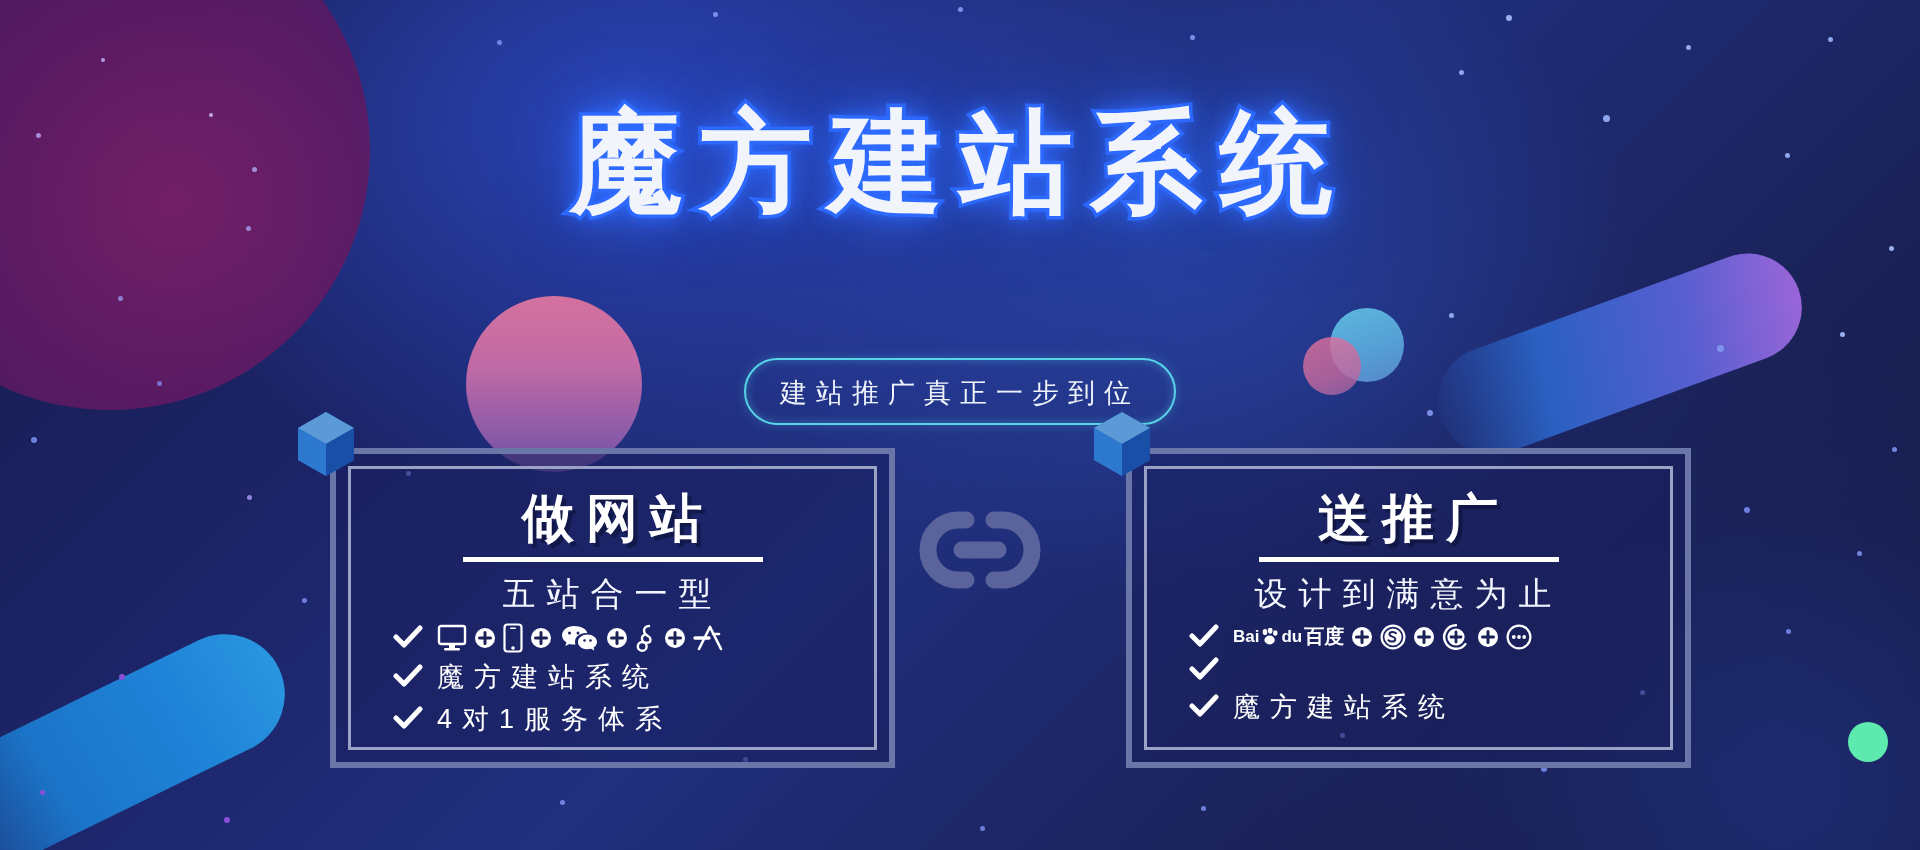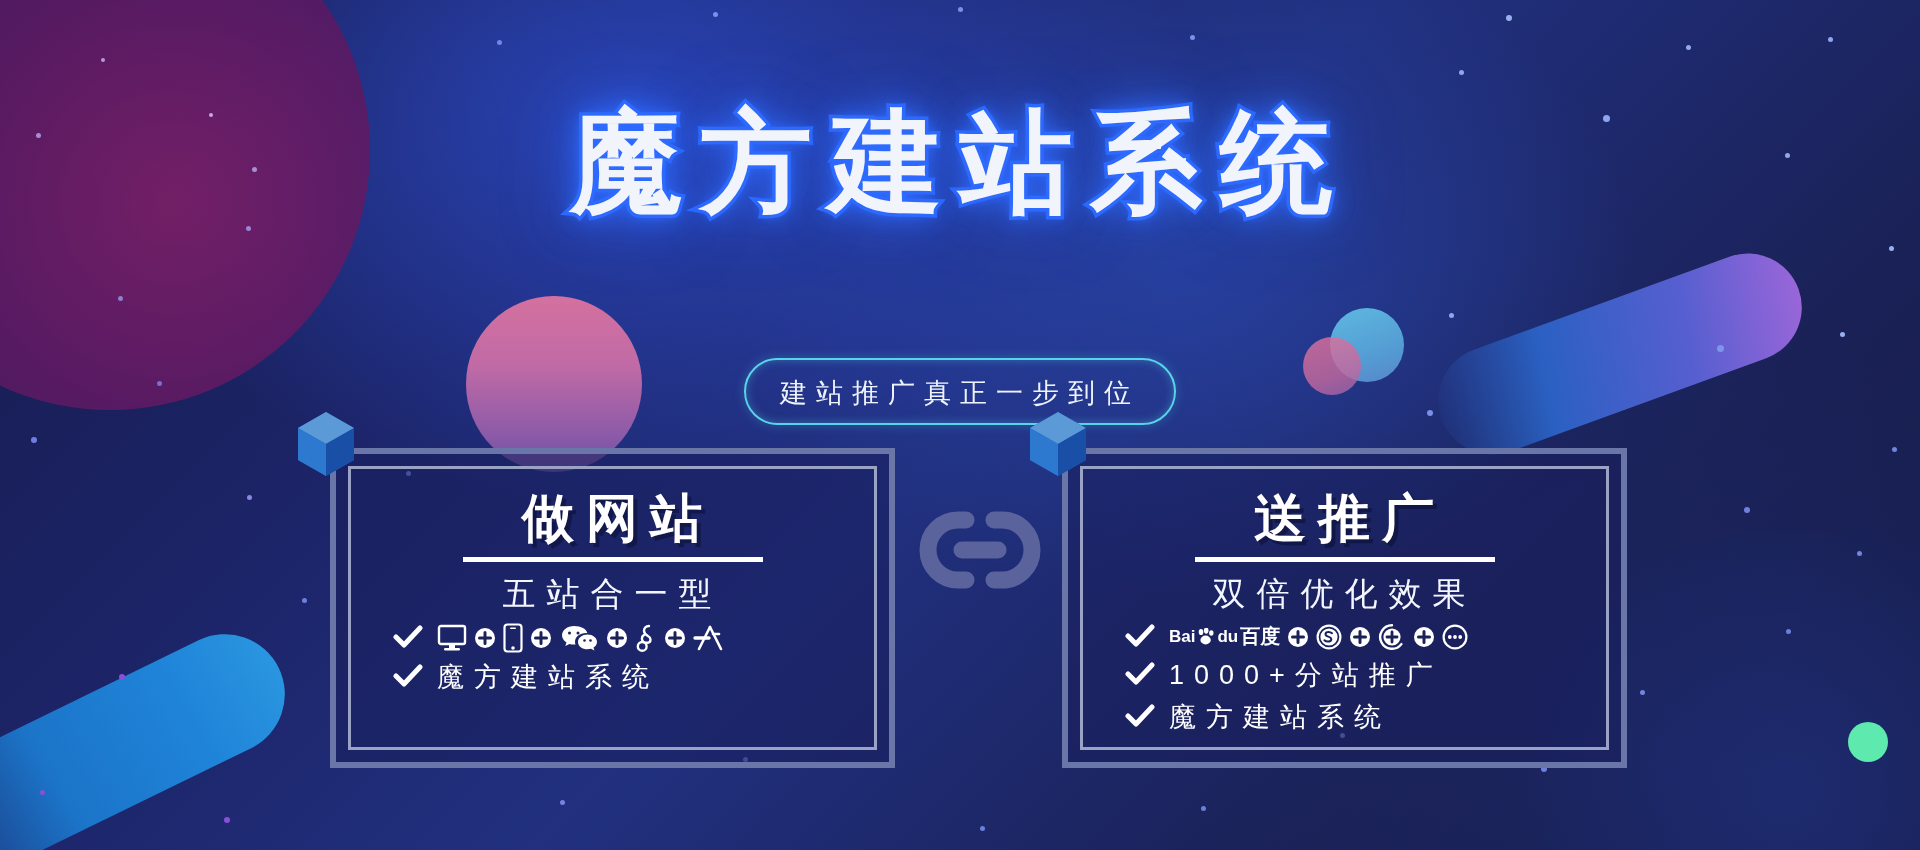--- a/index.html
+++ b/index.html
@@ -82,21 +82,21 @@
   }
 
   
   .panels{position:absolute;left:0;top:448px;width:100%;height:330px;}
   .panel{
     position:absolute;top:0;width:565px;height:320px;
     border:6px solid #6a76a8;
     background:rgba(26,31,92,.55);
   }
   .panel.left{left:330px;}
-  .panel.right{left:1062px;}
+  .panel.right{left:1126px;}
   .panel-inner{
     position:absolute;inset:12px;border:3px solid #9aa3c6;
     padding-top:6px;text-align:center;color:#ffffff;
   }
   .cube{
     position:absolute;left:-42px;top:-44px;width:64px;height:70px;pointer-events:none;
   }
   .panel-title{
     font-family:"DejaVu Sans","Liberation Sans",sans-serif;
     font-size:52px;font-weight:bold;letter-spacing:12px;line-height:1.15;
@@ -253,40 +253,46 @@
           </div>
         </div>
 
         <div class="feature">
           <svg class="check" width="30" height="26" viewBox="0 0 30 26">
             <path d="M3 12 L11 20 L27 3" stroke="#fff" stroke-width="5" fill="none" stroke-linecap="round" stroke-linejoin="round"></path>
           </svg>
           <span class="feature-text">魔方建站系统</span>
         </div>
 
+        <div class="feature">
+          <svg class="check" width="30" height="26" viewBox="0 0 30 26">
+            <path d="M3 12 L11 20 L27 3" stroke="#fff" stroke-width="5" fill="none" stroke-linecap="round" stroke-linejoin="round"></path>
+          </svg>
+          <span class="feature-text">4对1服务体系</span>
+        </div>
       </div>
     </div>
 
     <svg class="chain" viewBox="0 0 128 128">
       <path d="M50 30 H42 a30 30 0 0 0 0 60 h8" fill="none" stroke="#5a639c" stroke-width="17" stroke-linecap="round"></path>
       <path d="M78 30 h8 a30 30 0 0 1 0 60 h-8" fill="none" stroke="#5a639c" stroke-width="17" stroke-linecap="round"></path>
       <path d="M46 60 H82" fill="none" stroke="#5a639c" stroke-width="17" stroke-linecap="round"></path>
     </svg>
 
     <div class="panel right">
       <svg class="cube" viewBox="0 0 64 70">
         <polygon points="32,2 60,18 60,50 32,66 4,50 4,18" fill="#1f63c4"></polygon>
         <polygon points="32,2 60,18 32,34 4,18" fill="#5b9ad6"></polygon>
         <polygon points="32,34 60,18 60,50 32,66" fill="#1a4fa8"></polygon>
         <polygon points="32,34 4,18 4,50 32,66" fill="#2d79cf"></polygon>
       </svg>
       <div class="panel-inner">
         <div class="panel-title">送推广</div>
         <div class="rule"></div>
-        <div class="panel-sub">双倍优化效果</div>
+        <div class="panel-sub">设计到满意为止</div>
 
         <div class="feature">
           <svg class="check" width="30" height="26" viewBox="0 0 30 26">
             <path d="M3 12 L11 20 L27 3" stroke="#fff" stroke-width="5" fill="none" stroke-linecap="round" stroke-linejoin="round"></path>
           </svg>
           <div class="iconrow">
             <span class="baidu">
               <span>Bai</span>
               <svg width="18" height="17" viewBox="0 0 18 17">
                 <ellipse cx="4" cy="4" rx="2.3" ry="3.1" fill="#fff"></ellipse>
@@ -325,21 +331,20 @@
               <circle cx="13" cy="13" r="1.9" fill="#fff"></circle>
               <circle cx="18.2" cy="13" r="1.9" fill="#fff"></circle>
             </svg>
           </div>
         </div>
 
         <div class="feature">
           <svg class="check" width="30" height="26" viewBox="0 0 30 26">
             <path d="M3 12 L11 20 L27 3" stroke="#fff" stroke-width="5" fill="none" stroke-linecap="round" stroke-linejoin="round"></path>
           </svg>
-          <span class="feature-text">1000+分站推广</span>
         </div>
 
         <div class="feature">
           <svg class="check" width="30" height="26" viewBox="0 0 30 26">
             <path d="M3 12 L11 20 L27 3" stroke="#fff" stroke-width="5" fill="none" stroke-linecap="round" stroke-linejoin="round"></path>
           </svg>
           <span class="feature-text">魔方建站系统</span>
         </div>
       </div>
     </div>

